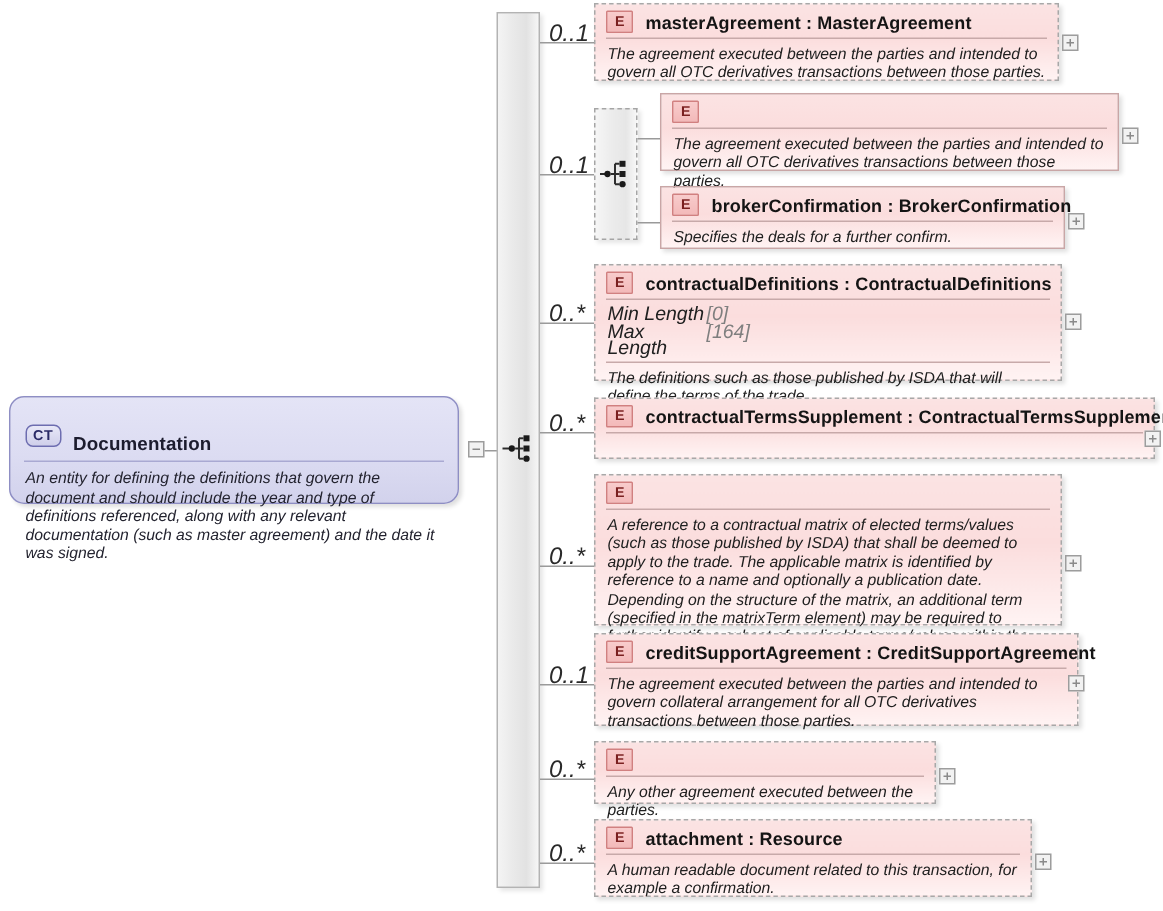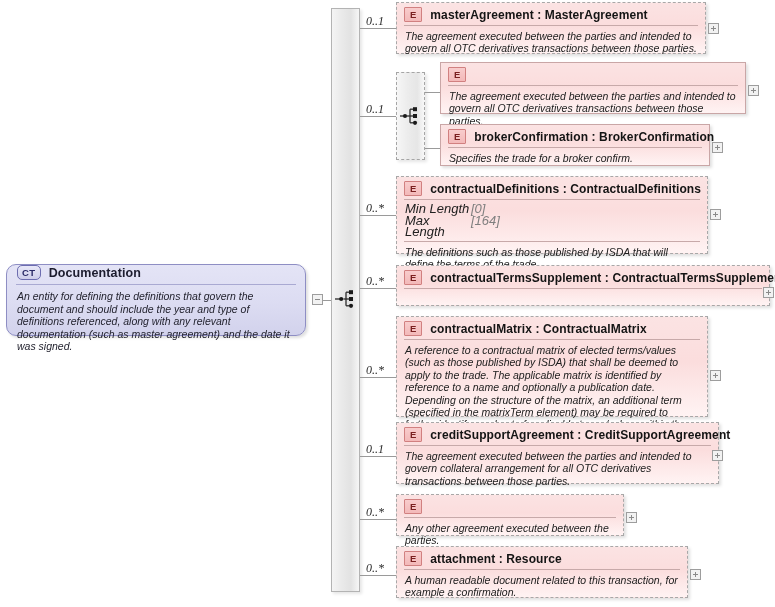--- a/index.html
+++ b/index.html
@@ -34,39 +34,40 @@
     box-sizing: border-box;
     border: 1px solid #8e8ec4;
     border-radius: 10px;
     background: linear-gradient(to bottom, #e4e4f6 0%, #dcdcf2 55%, #d2d2ec 100%);
     box-shadow: 2px 2px 3px rgba(0,0,0,0.13);
   }
   .ct-head {
     display: flex;
     align-items: center;
     gap: 8px;
-    padding: 0 10px 4px 10px;
+    padding: 12px 10px 4px 10px;
   }
   .ct-badge {
     box-sizing: border-box;
     border: 1px solid #6d6db0;
     border-radius: 5px;
     background: linear-gradient(to bottom, #e8e8f8, #cfcfea);
     color: #2a2a66;
     font-size: 9.5px;
     font-weight: bold;
     letter-spacing: .5px;
     padding: 1px 4px 1px 4px;
     line-height: 11px;
   }
   .ct-title {
     font-size: 12.5px;
     font-weight: bold;
     color: #1c1c2e;
     letter-spacing: .1px;
+    margin-top: 12px;
   }
   .ct-rule {
     height: 1px;
     background: #a9a9d2;
     margin: 0 9px;
   }
   .ct-desc {
     padding: 5px 10px 7px 10px;
     font-style: italic;
     font-size: 10.5px;
@@ -128,24 +129,23 @@
     color: #202020;
   }
   .facet-row { display: flex; }
   .facet-name { width: 66px; }
   .facet-val { color: #7f7f7f; }
 
   
   .occ {
     position: absolute;
     font-style: italic;
-    font-size: 12px;
+    font-size: 16px;
     color: #2a2a2a;
     white-space: nowrap;
-    font-family: Liberation Serif, serif;
   }
 
   
   .toggle {
     position: absolute;
     box-sizing: border-box;
     width: 11px; height: 11px;
     border: 1px solid #9d9d9d;
     background: #f2f2f2;
   }
@@ -274,21 +274,21 @@
     <div class="el-desc">The agreement executed between the parties and intended to govern all OTC derivatives transactions between those parties.</div>
   </div>
   <div class="toggle plus" style="left:748px; top:85px;"></div>
 
   <div class="el-box solid" style="left:440px; top:124px; width:270px; height:42px;">
     <div class="el-head">
       <span class="el-badge">E</span>
       <span class="el-title">brokerConfirmation : BrokerConfirmation</span>
     </div>
     <div class="el-rule"></div>
-    <div class="el-desc">Specifies the trade for a broker confirm.</div>
+    <div class="el-desc">Specifies the deals for a further confirm.</div>
   </div>
   <div class="toggle plus" style="left:712px; top:142px;"></div>
 
   <div class="occ" style="left:366px; top:201px;">0..*</div>
   <div class="el-box dashed" style="left:396px; top:176px; width:312px; height:78px;">
     <div class="el-head">
       <span class="el-badge">E</span>
       <span class="el-title">contractualDefinitions : ContractualDefinitions</span>
     </div>
     <div class="el-rule"></div>
@@ -314,21 +314,20 @@
       <span class="el-title">contractualTermsSupplement : ContractualTermsSupplement</span>
     </div>
     <div class="el-rule"></div>
   </div>
   <div class="toggle plus" style="left:763px; top:287px;"></div>
 
   <div class="occ" style="left:366px; top:363px;">0..*</div>
   <div class="el-box dashed" style="left:396px; top:316px; width:312px; height:101px;">
     <div class="el-head">
       <span class="el-badge">E</span>
-      <span class="el-title">contractualMatrix : ContractualMatrix</span>
     </div>
     <div class="el-rule"></div>
     <div class="el-desc">A reference to a contractual matrix of elected terms/values (such as those published by ISDA) that shall be deemed to apply to the trade. The applicable matrix is identified by reference to a name and optionally a publication date. Depending on the structure of the matrix, an additional term (specified in the matrixTerm element) may be required to further identify a subset of applicable terms/values within the matrix.</div>
   </div>
   <div class="toggle plus" style="left:710px; top:370px;"></div>
 
   <div class="occ" style="left:366px; top:442px;">0..1</div>
   <div class="el-box dashed" style="left:396px; top:422px; width:323px; height:62px;">
     <div class="el-head">
       <span class="el-badge">E</span>

